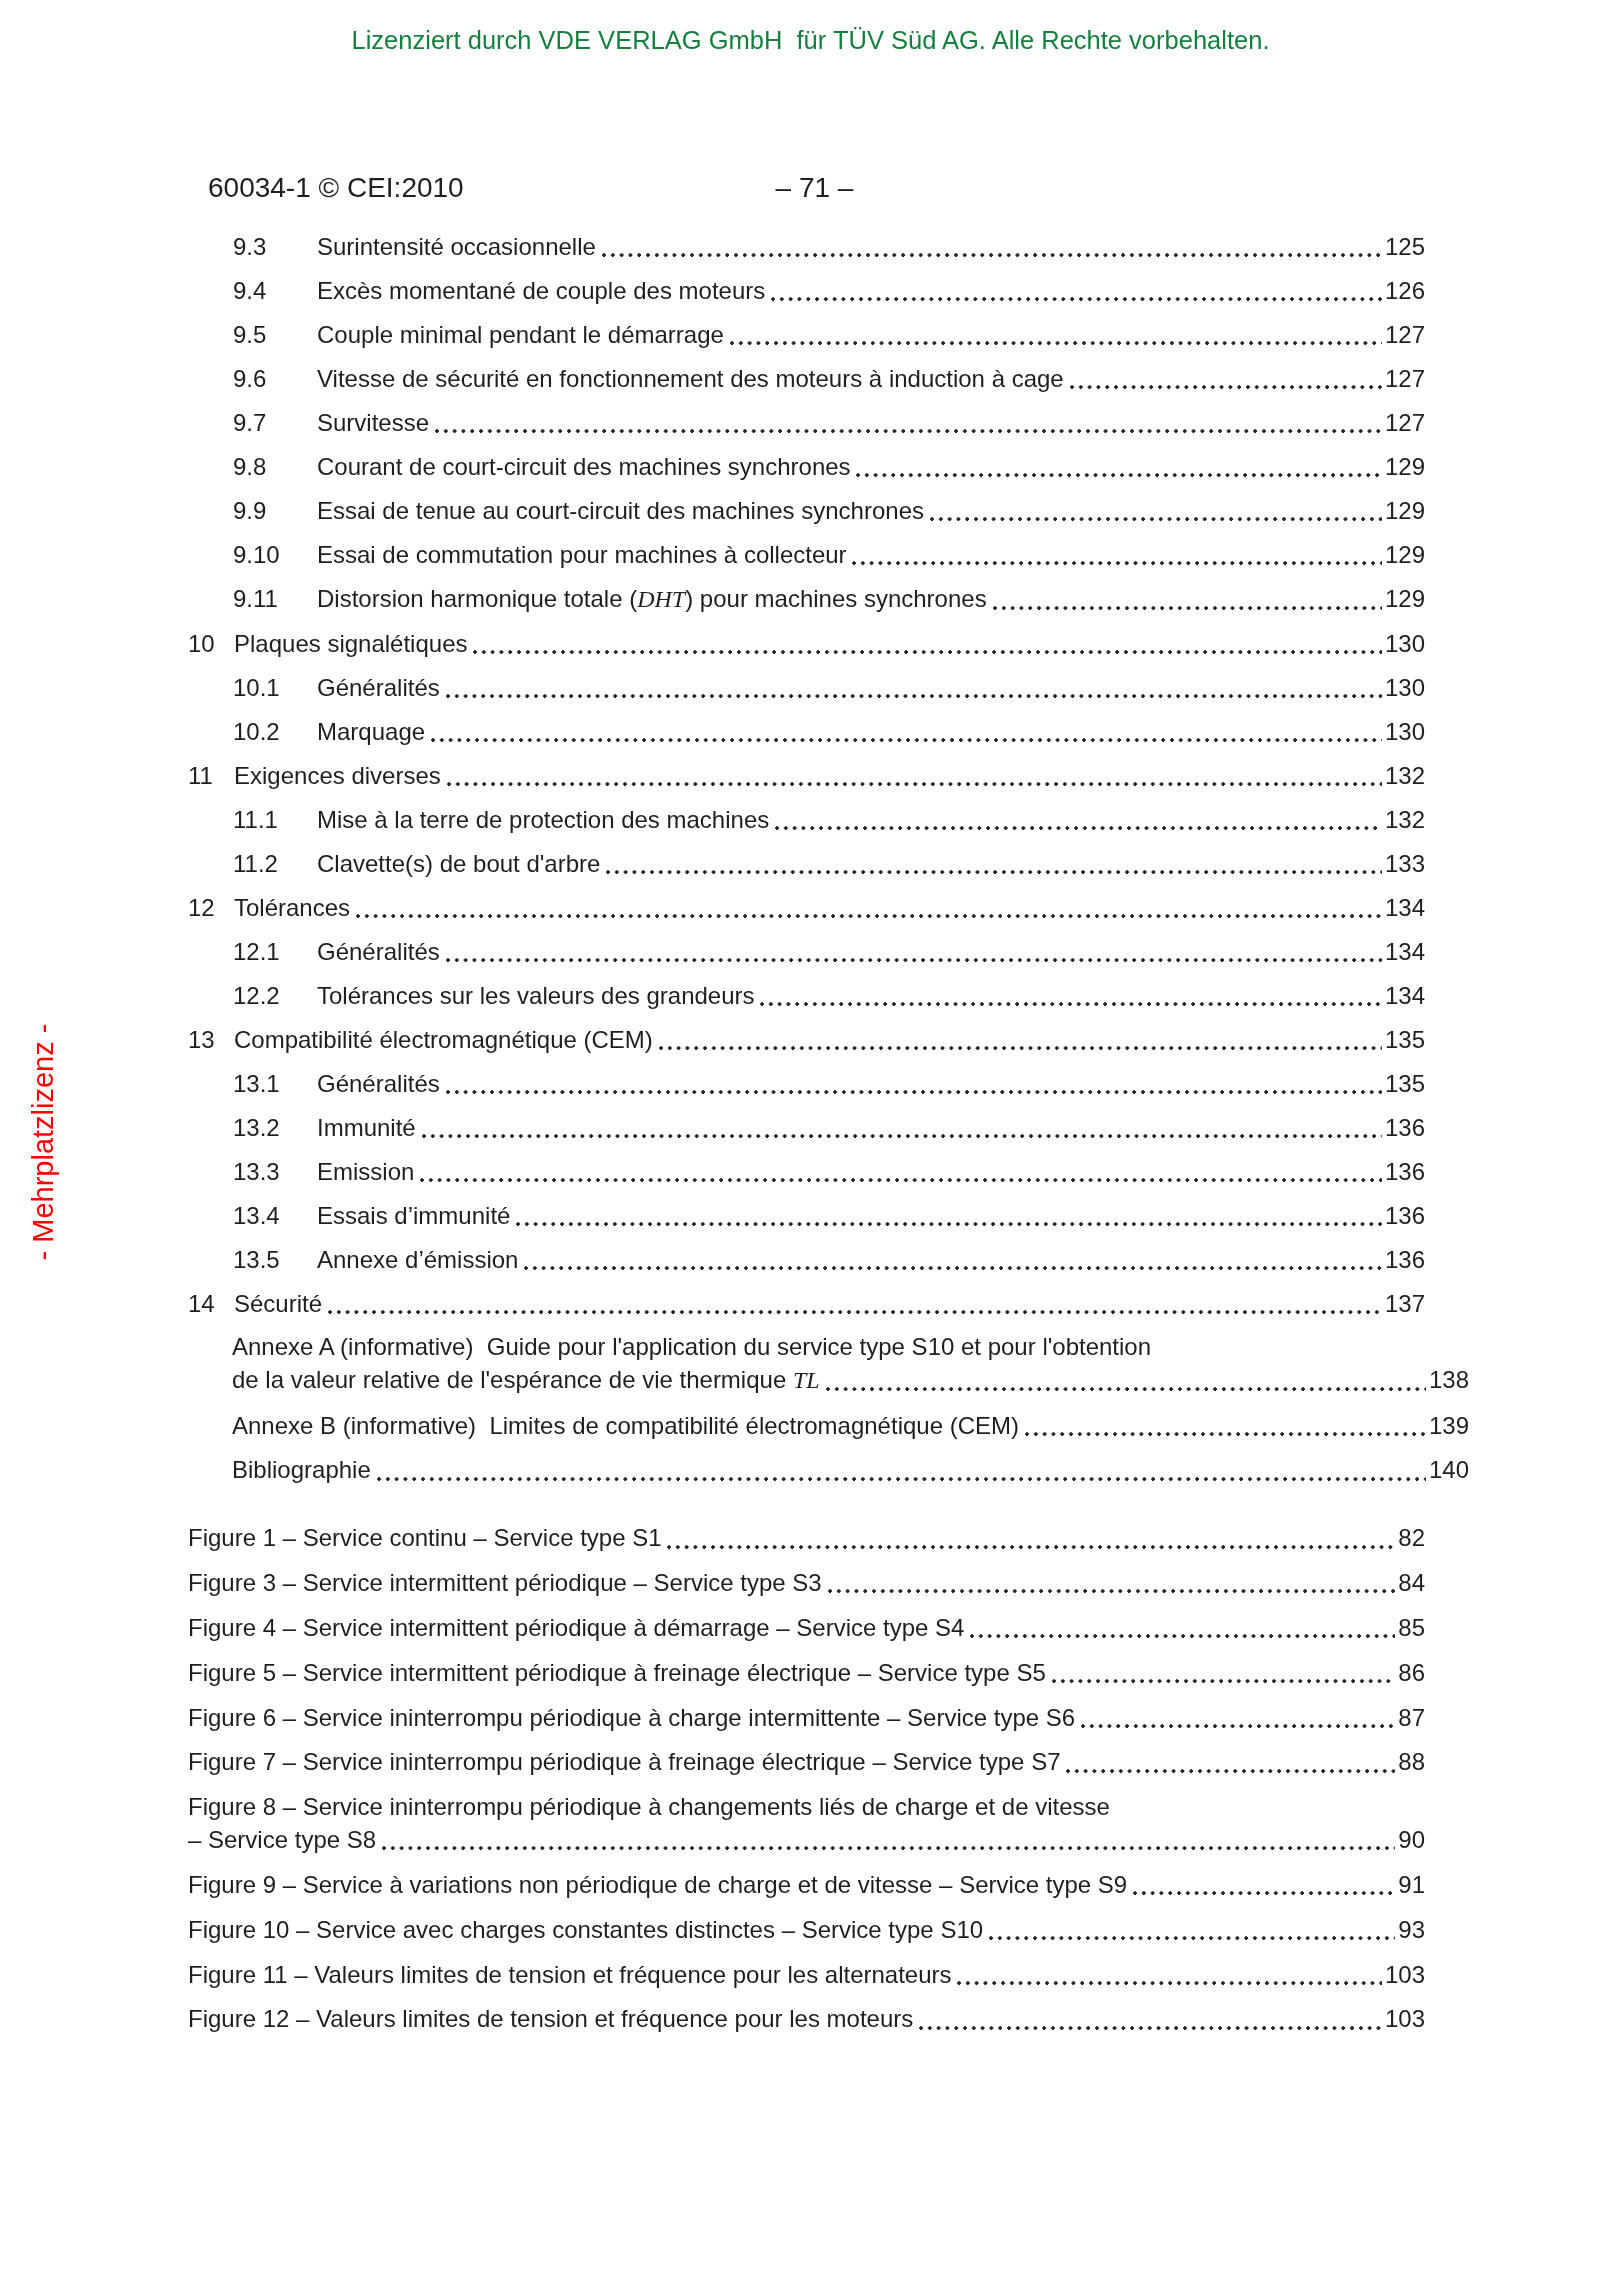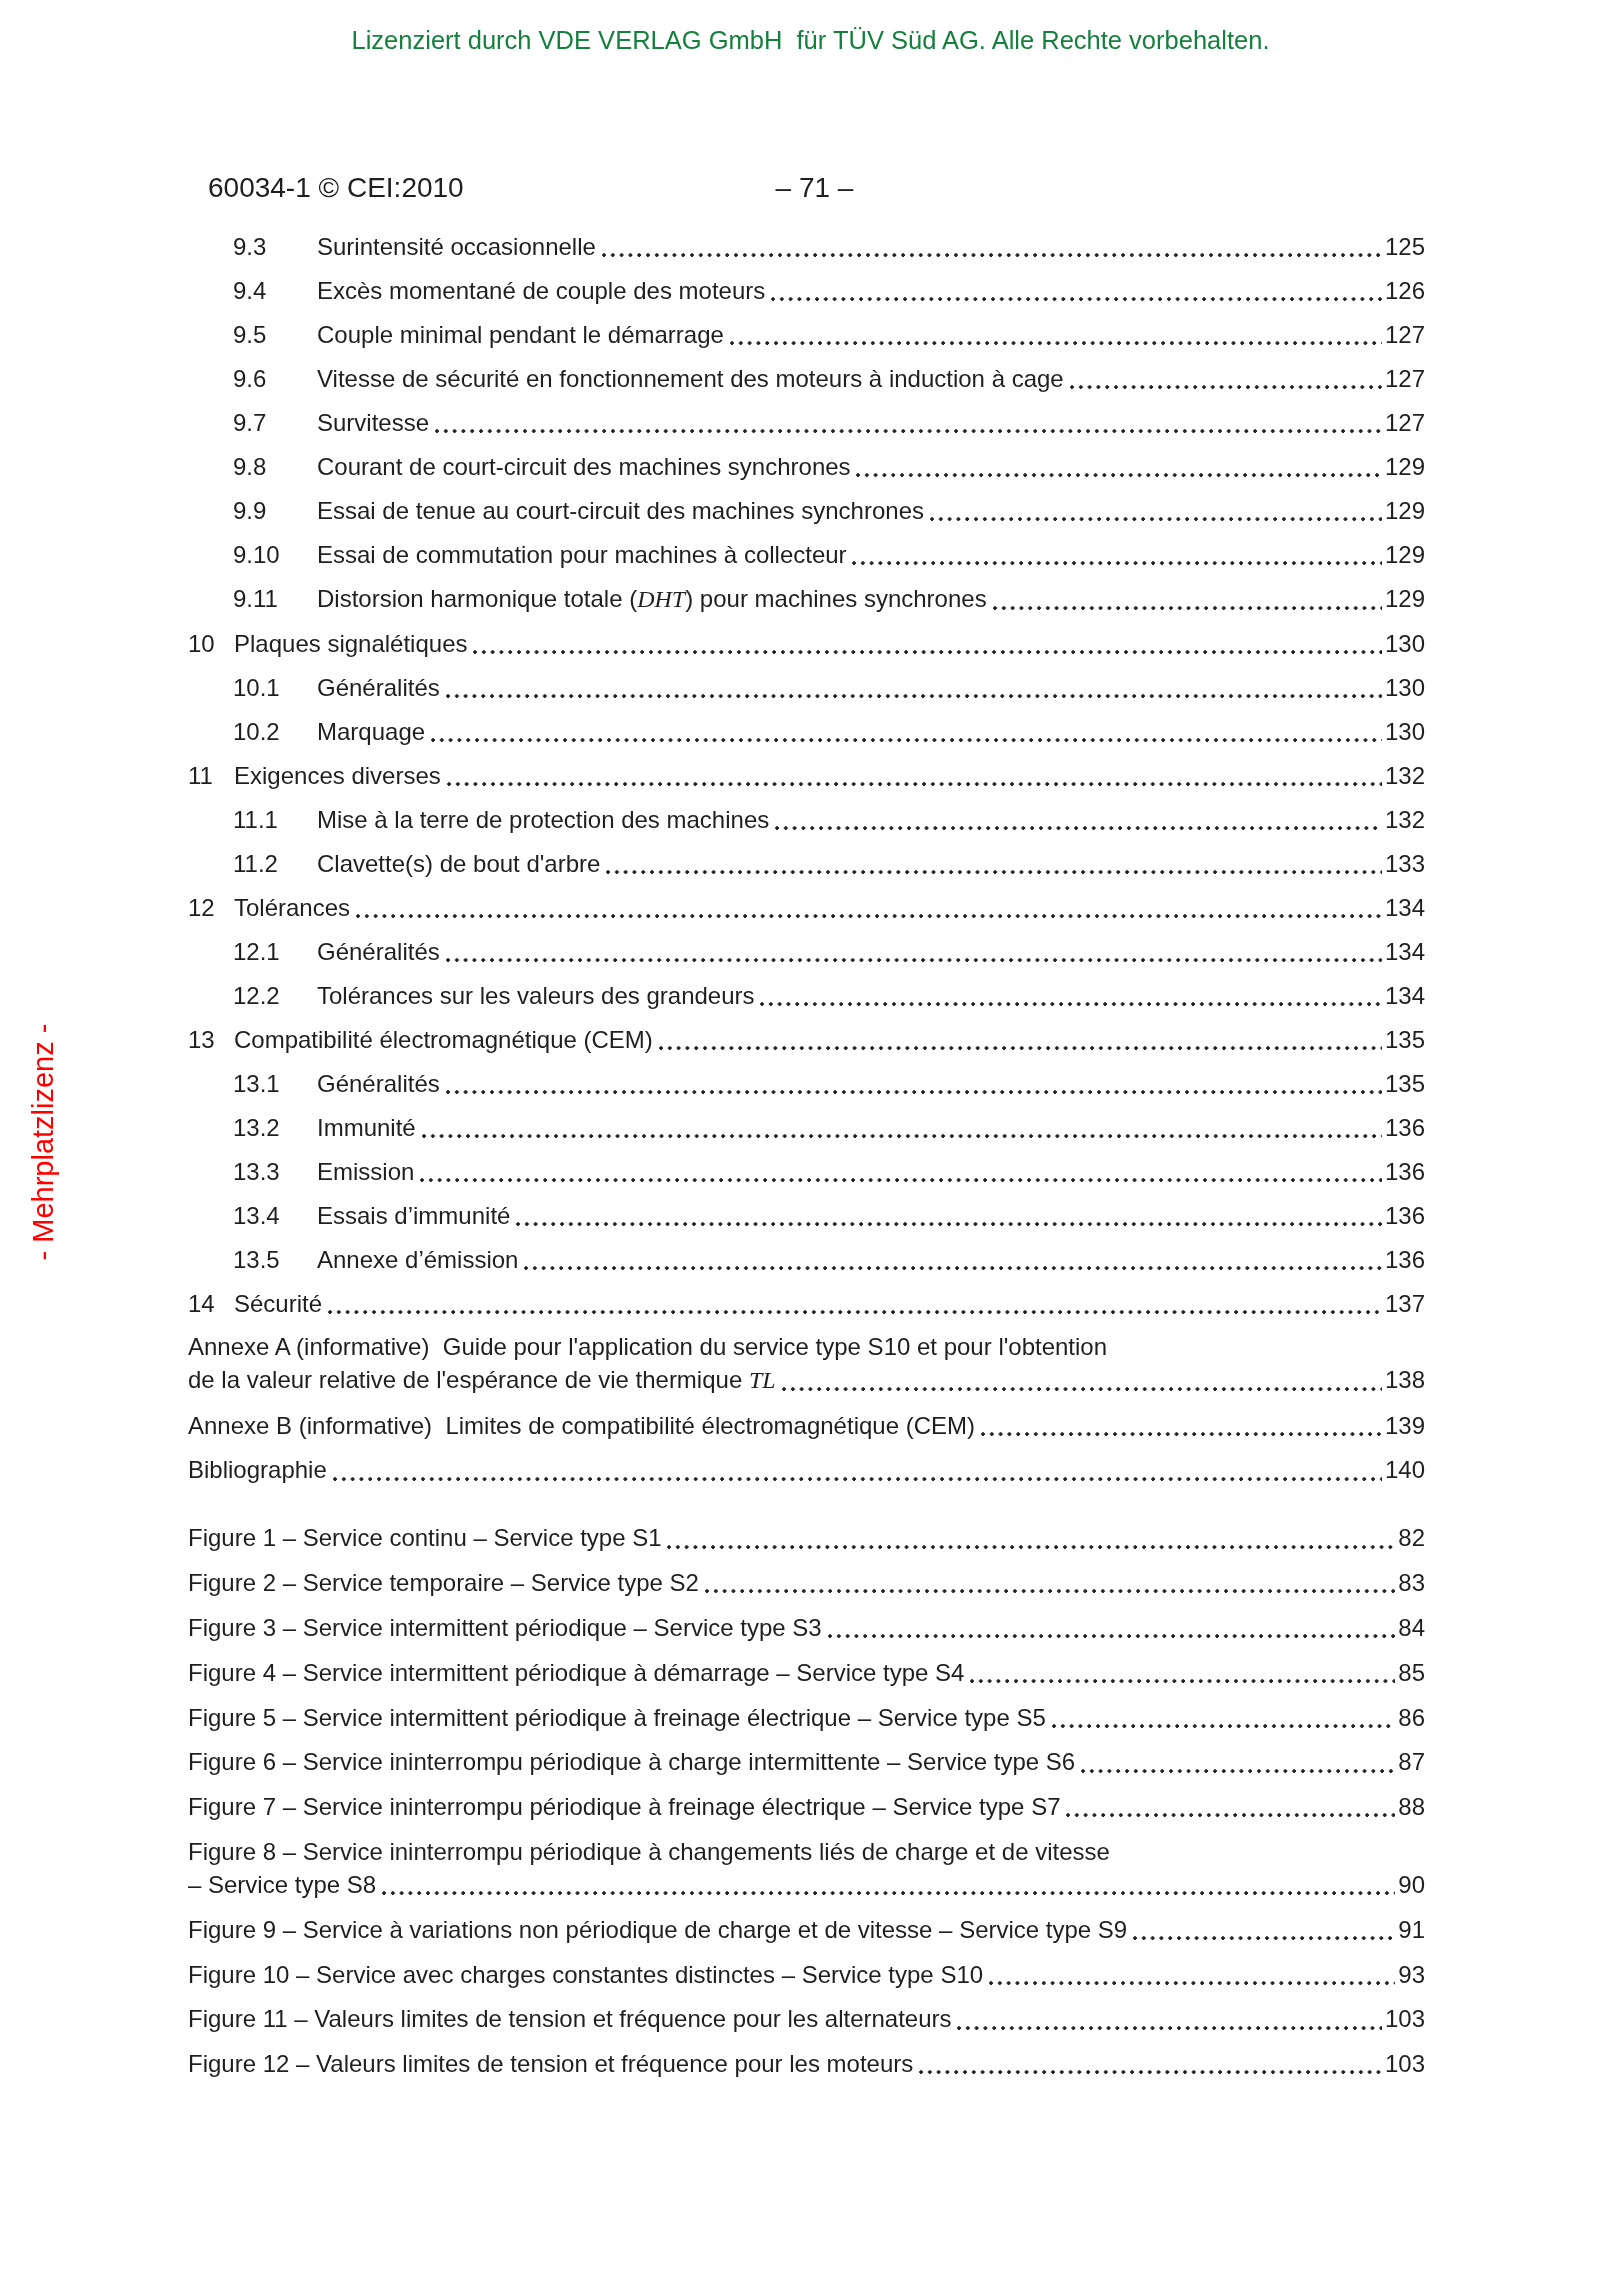--- a/index.html
+++ b/index.html
@@ -20,21 +20,21 @@
     position:absolute; top:171px; left:196px; width:1237px;
     font-size:28px; line-height:33px;
   }
   .pagehead .docref { position:absolute; left:12px; top:0; white-space:pre; }
   .pagehead .pgnum  { position:absolute; left:0; right:0; top:0; text-align:center; white-space:pre; }
   .tocwrap {
     position:absolute; top:230px; left:188px; width:1237px;
     font-size:24px; line-height:33px;
   }
   .toc { width:100%; }
-  #toc-annexes { margin-top:9.8px; }
+  #toc-annexes { margin-top:9.8px;margin-left:44px; }
   #toc-figures { margin-top:35px; }
   .entry { margin-top:11px; }
   .entry:first-child { margin-top:0; }
   #toc-annexes .entry, #toc-figures .entry { margin-top:11.8px; }
   #toc-annexes .entry:first-child, #toc-figures .entry:first-child { margin-top:0; }
   .line { display:flex; align-items:baseline; }
   .wrapline { white-space:pre; }
   .num { flex:none; white-space:pre; }
   .chap .num { width:46px; }
   .sub .line { padding-left:45px; }
@@ -290,27 +290,20 @@
     <div class="toc" id="toc-figures">
         <div class="entry">
           <div class="line">
             <span class="txt">Figure 1 – Service continu – Service type S1</span>
             <span class="leader"></span>
             <span class="pg">82</span>
           </div>
         </div>
         <div class="entry">
           <div class="line">
-            <span class="txt">Figure 2 – Service temporaire – Service type S2</span>
-            <span class="leader"></span>
-            <span class="pg">83</span>
-          </div>
-        </div>
-        <div class="entry">
-          <div class="line">
             <span class="txt">Figure 3 – Service intermittent périodique – Service type S3</span>
             <span class="leader"></span>
             <span class="pg">84</span>
           </div>
         </div>
         <div class="entry">
           <div class="line">
             <span class="txt">Figure 4 – Service intermittent périodique à démarrage – Service type S4</span>
             <span class="leader"></span>
             <span class="pg">85</span>

